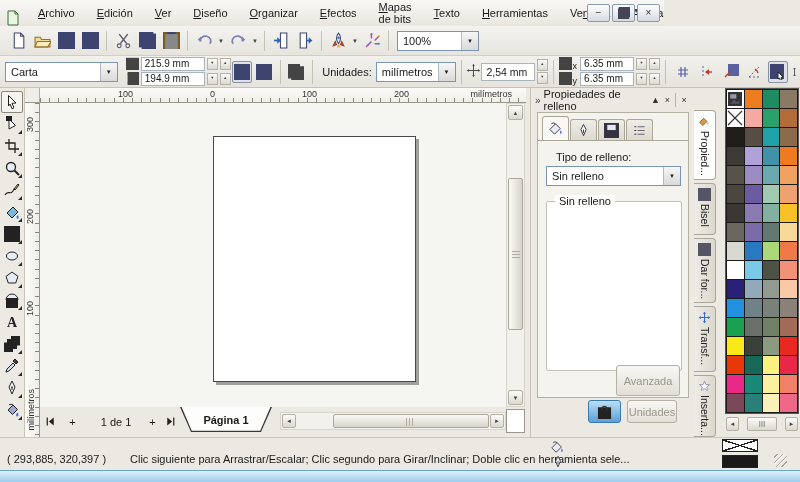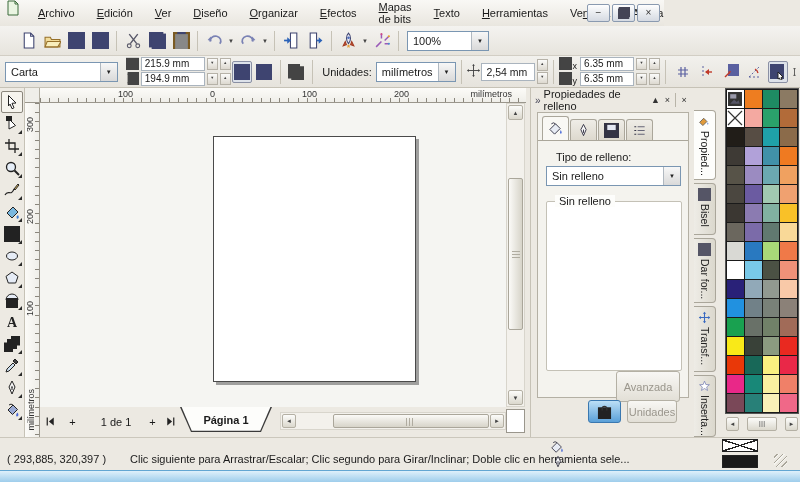--- a/index.html
+++ b/index.html
@@ -4,33 +4,33 @@
 <style>
   html,body{margin:0;padding:0}
   body{width:800px;height:482px;position:relative;overflow:hidden;
        font-family:"Liberation Sans",sans-serif;font-size:11px;color:#1a1a1a;
        background:#ece9e2}
   u{text-decoration:underline}
 
   
   #menubar{position:absolute;left:0;top:0;width:664px;height:26px;
     background:linear-gradient(#f9f8f5,#e9e6df);border-bottom:1px solid #d2cec4;
-    display:flex;align-items:flex-start}
+    display:flex;align-items:flex-end}
   #app-icon{margin:0 6px 0 5px;display:flex}
   #menu-items{display:flex;align-items:center;height:100%}
   .menu-item{padding:5px 11px;cursor:default}
   #win-controls{position:absolute;right:4px;top:4px;display:flex;gap:2px}
   .win-btn{width:21px;height:16px;border:1px solid #8a9ab0;border-radius:2px;
     background:linear-gradient(#fefefe,#d5dae2);display:flex;align-items:center;
     justify-content:center;font-size:10px;line-height:10px;color:#333}
 
   
   #toolbar{position:absolute;left:0;top:26px;width:800px;height:30px;
     background:linear-gradient(#f4f3f0,#e7e4dd);border-bottom:1px solid #d2cec4;
-    display:flex;align-items:center;padding-left:16px;box-sizing:border-box}
+    display:flex;align-items:center;padding-left:6px;box-sizing:border-box}
   #toolbar-buttons{display:flex;align-items:center;height:100%}
   .tb-btn{width:24px;height:24px;display:flex;align-items:center;justify-content:center}
   .tb-drop{width:10px;height:24px;display:flex;align-items:center;justify-content:center;
     font-size:6px;color:#444}
   .tb-sep{width:1px;height:20px;background:#c6c2b6;margin:0 4px}
   .combo{display:flex;align-items:stretch;background:#fff;border:1px solid #7a96b2;height:20px;box-sizing:border-box}
   .combo .val{flex:1;display:flex;align-items:center;padding:0 5px;white-space:nowrap;overflow:hidden;font-size:11px}
   .combo .drop{width:16px;background:linear-gradient(#f7f7f7,#d9d9d9);border-left:1px solid #b0b8c0;
     display:flex;align-items:center;justify-content:center;font-size:6px;color:#222}
   #zoom-combo{width:82px;margin-left:4px}
@@ -136,21 +136,21 @@
   #tab-underline{position:absolute;left:0;top:27px;width:100%;border-top:1px solid #aaa69a}
   #fill-type-label{position:absolute;left:18px;top:38px}
   #fill-type-combo{position:absolute;left:8px;top:53px;width:135px}
   #fill-groupbox{position:absolute;left:8px;top:88px;width:134px;height:168px;background:#fff;
     border:1px solid #c4c1b6;border-radius:2px}
   #fill-group-title{position:absolute;left:8px;top:-7px;background:#fdfdfb;padding:0 4px}
   #fill-group-text{position:absolute;left:7px;top:12px;right:4px}
   .btn-std{display:flex;align-items:center;justify-content:center;
     background:linear-gradient(#f8f7f4,#e2dfd6);border:1px solid #b4b0a4;border-radius:3px;box-sizing:border-box}
   .disabled{color:#9a968c}
-  #advanced-btn{position:absolute;left:78px;top:258px;width:64px;height:31px}
+  #advanced-btn{position:absolute;left:78px;top:252px;width:64px;height:31px}
   #lock-btn{position:absolute;left:57px;top:312px;width:33px;height:23px;
     background:linear-gradient(#bcdff6,#5aa0d8);border:1px solid #3a78b0;border-radius:3px;
     display:flex;align-items:center;justify-content:center;box-sizing:border-box}
   #apply-btn{position:absolute;left:96px;top:312px;width:50px;height:23px}
 
   
   #side-tabs{position:absolute;left:694px;top:110px;width:25px;height:327px;
     display:flex;flex-direction:column;gap:3px}
   .stab{width:22px;border:1px solid #aaa69a;border-left:none;border-radius:0 4px 4px 0;
     background:linear-gradient(90deg,#eeece6,#dbd8cd);display:flex;flex-direction:column;

